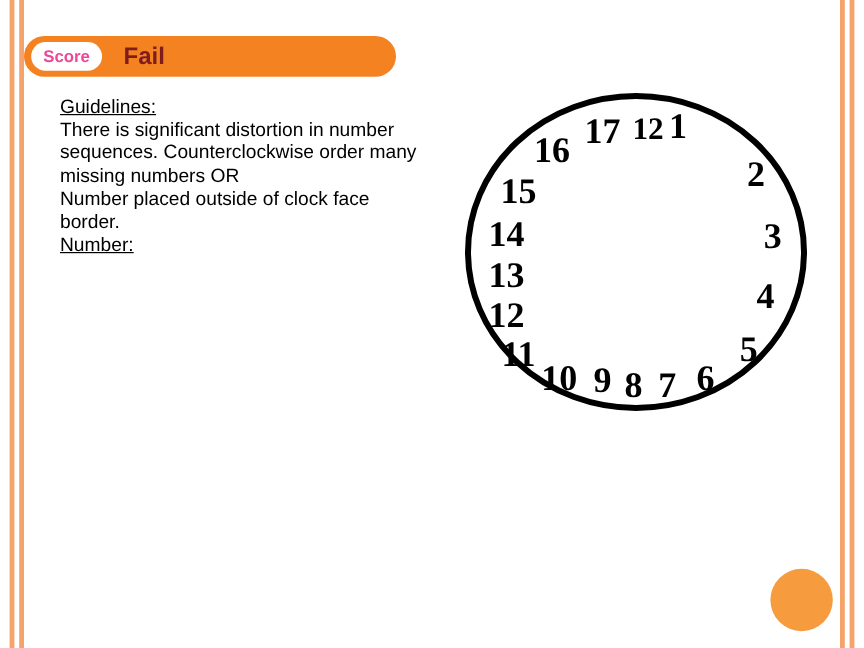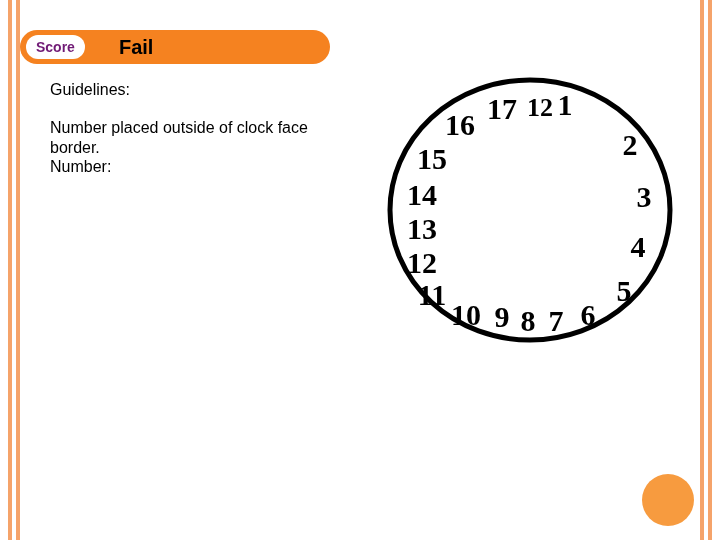--- a/index.html
+++ b/index.html
@@ -24,43 +24,43 @@
     top: 30px;
     width: 310px;
     height: 34px;
     background: #f58220;
     border-radius: 17px;
     display: flex;
     align-items: center;
   }
   .score-label {
     background: #fff;
-    color: #701a75;
+    color: #ec4899;
     font-weight: bold;
     font-size: 14px;
     padding: 4px 10px;
     border-radius: 13px;
     margin-left: 6px;
   }
   .score-result {
-    color: #000000;
+    color: #7f1d1d;
     font-weight: bold;
     font-size: 20px;
-    margin-left: 34px;
+    margin-left: 18px;
   }
   .content {
     position: absolute;
     left: 50px;
     top: 80px;
     width: 300px;
     font-size: 16px;
     line-height: 1.2;
     color: #000;
   }
-  .content .u { }
+  .content .u { text-decoration: underline; }
   .content p { margin: 0 0 14px 0; }
   .bubble {
     position: absolute;
     right: 26px;
     bottom: 14px;
     width: 52px;
     height: 52px;
     border-radius: 50%;
     background: #f79b3f;
   }
@@ -79,21 +79,21 @@
 <div class="stripe" style="right:16px"></div>
 
 <div class="score-bar">
   <span class="score-label">Score</span>
   <span class="score-result">Fail</span>
 </div>
 
 <div class="content">
   <p>
     <span class="u">Guidelines:</span><br>
-    <br>
+    <span>There is significant distortion in number sequences. Counterclockwise order many missing numbers OR</span><br>
     <span>Number placed outside of clock face border.</span><br>
     <span class="u">Number:</span>
   </p>
 </div>
 
 <svg class="clock" width="300" height="280" viewBox="0 0 300 280">
   <ellipse cx="150" cy="140" rx="140" ry="130" fill="#fff" stroke="#000" stroke-width="5"></ellipse>
   <g font-family="Comic Sans MS, cursive" font-size="30" font-weight="bold" fill="#000" text-anchor="middle" dominant-baseline="middle">
     <text x="185" y="38">1</text>
     <text x="250" y="78">2</text>

